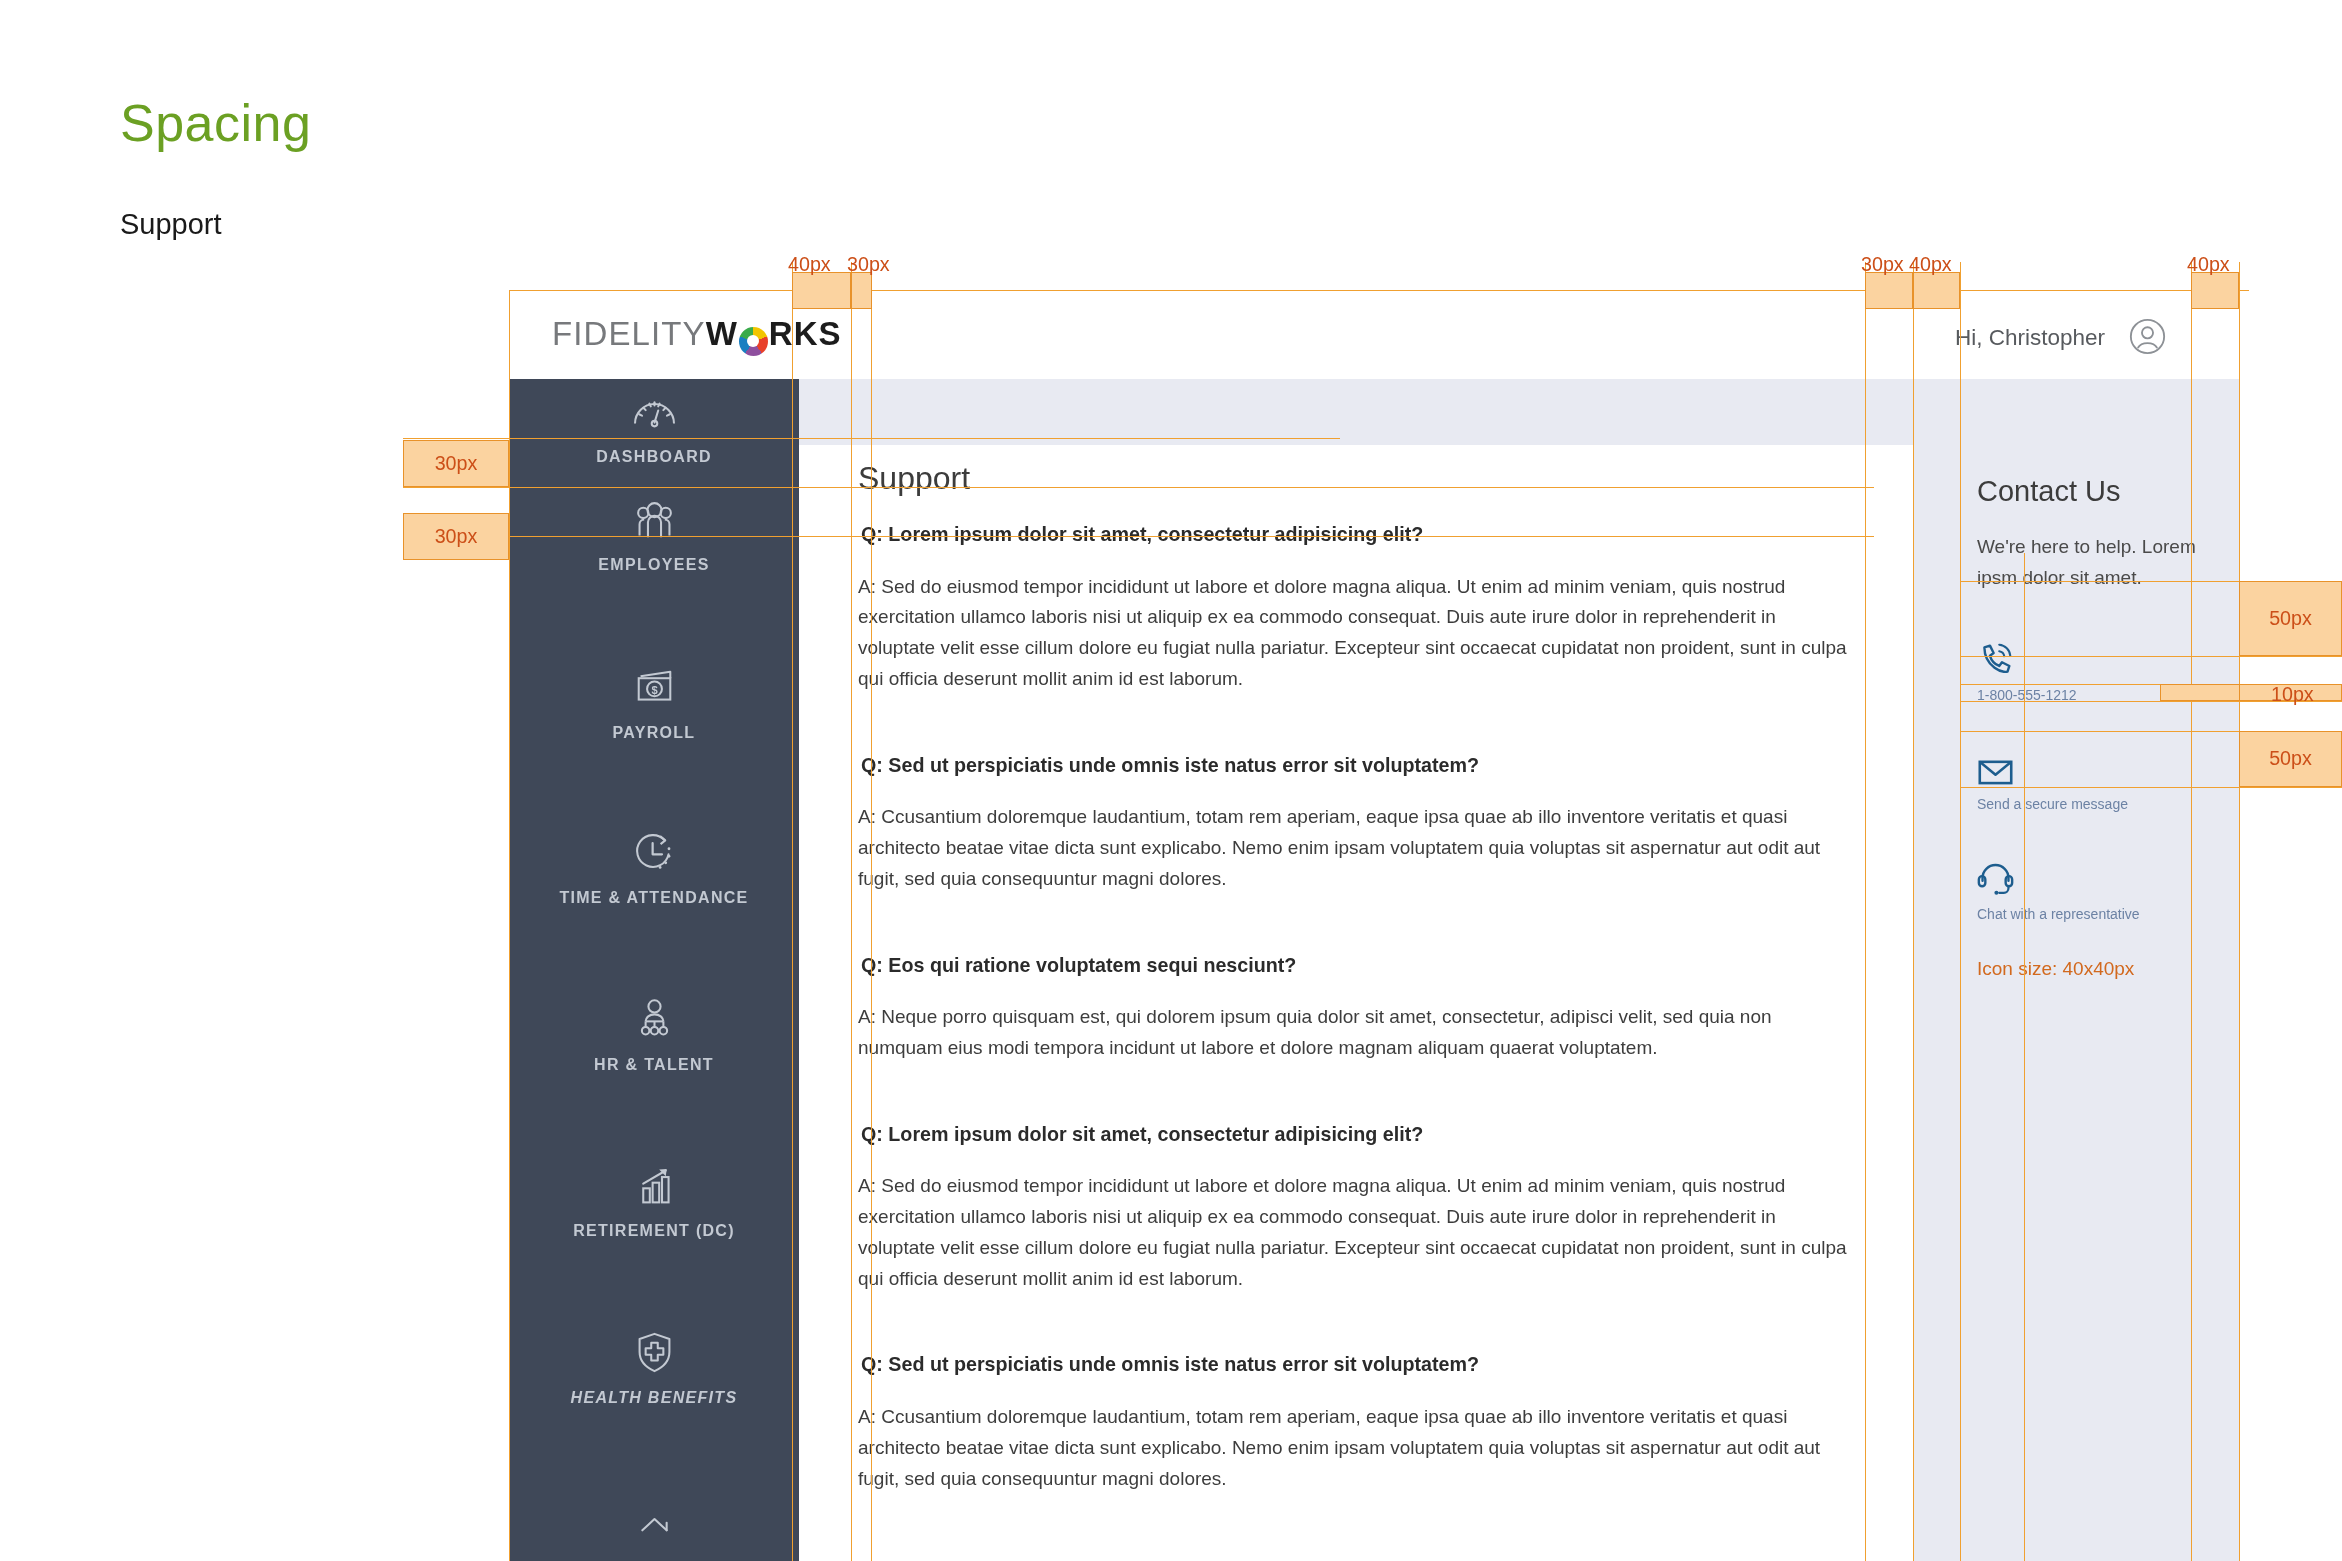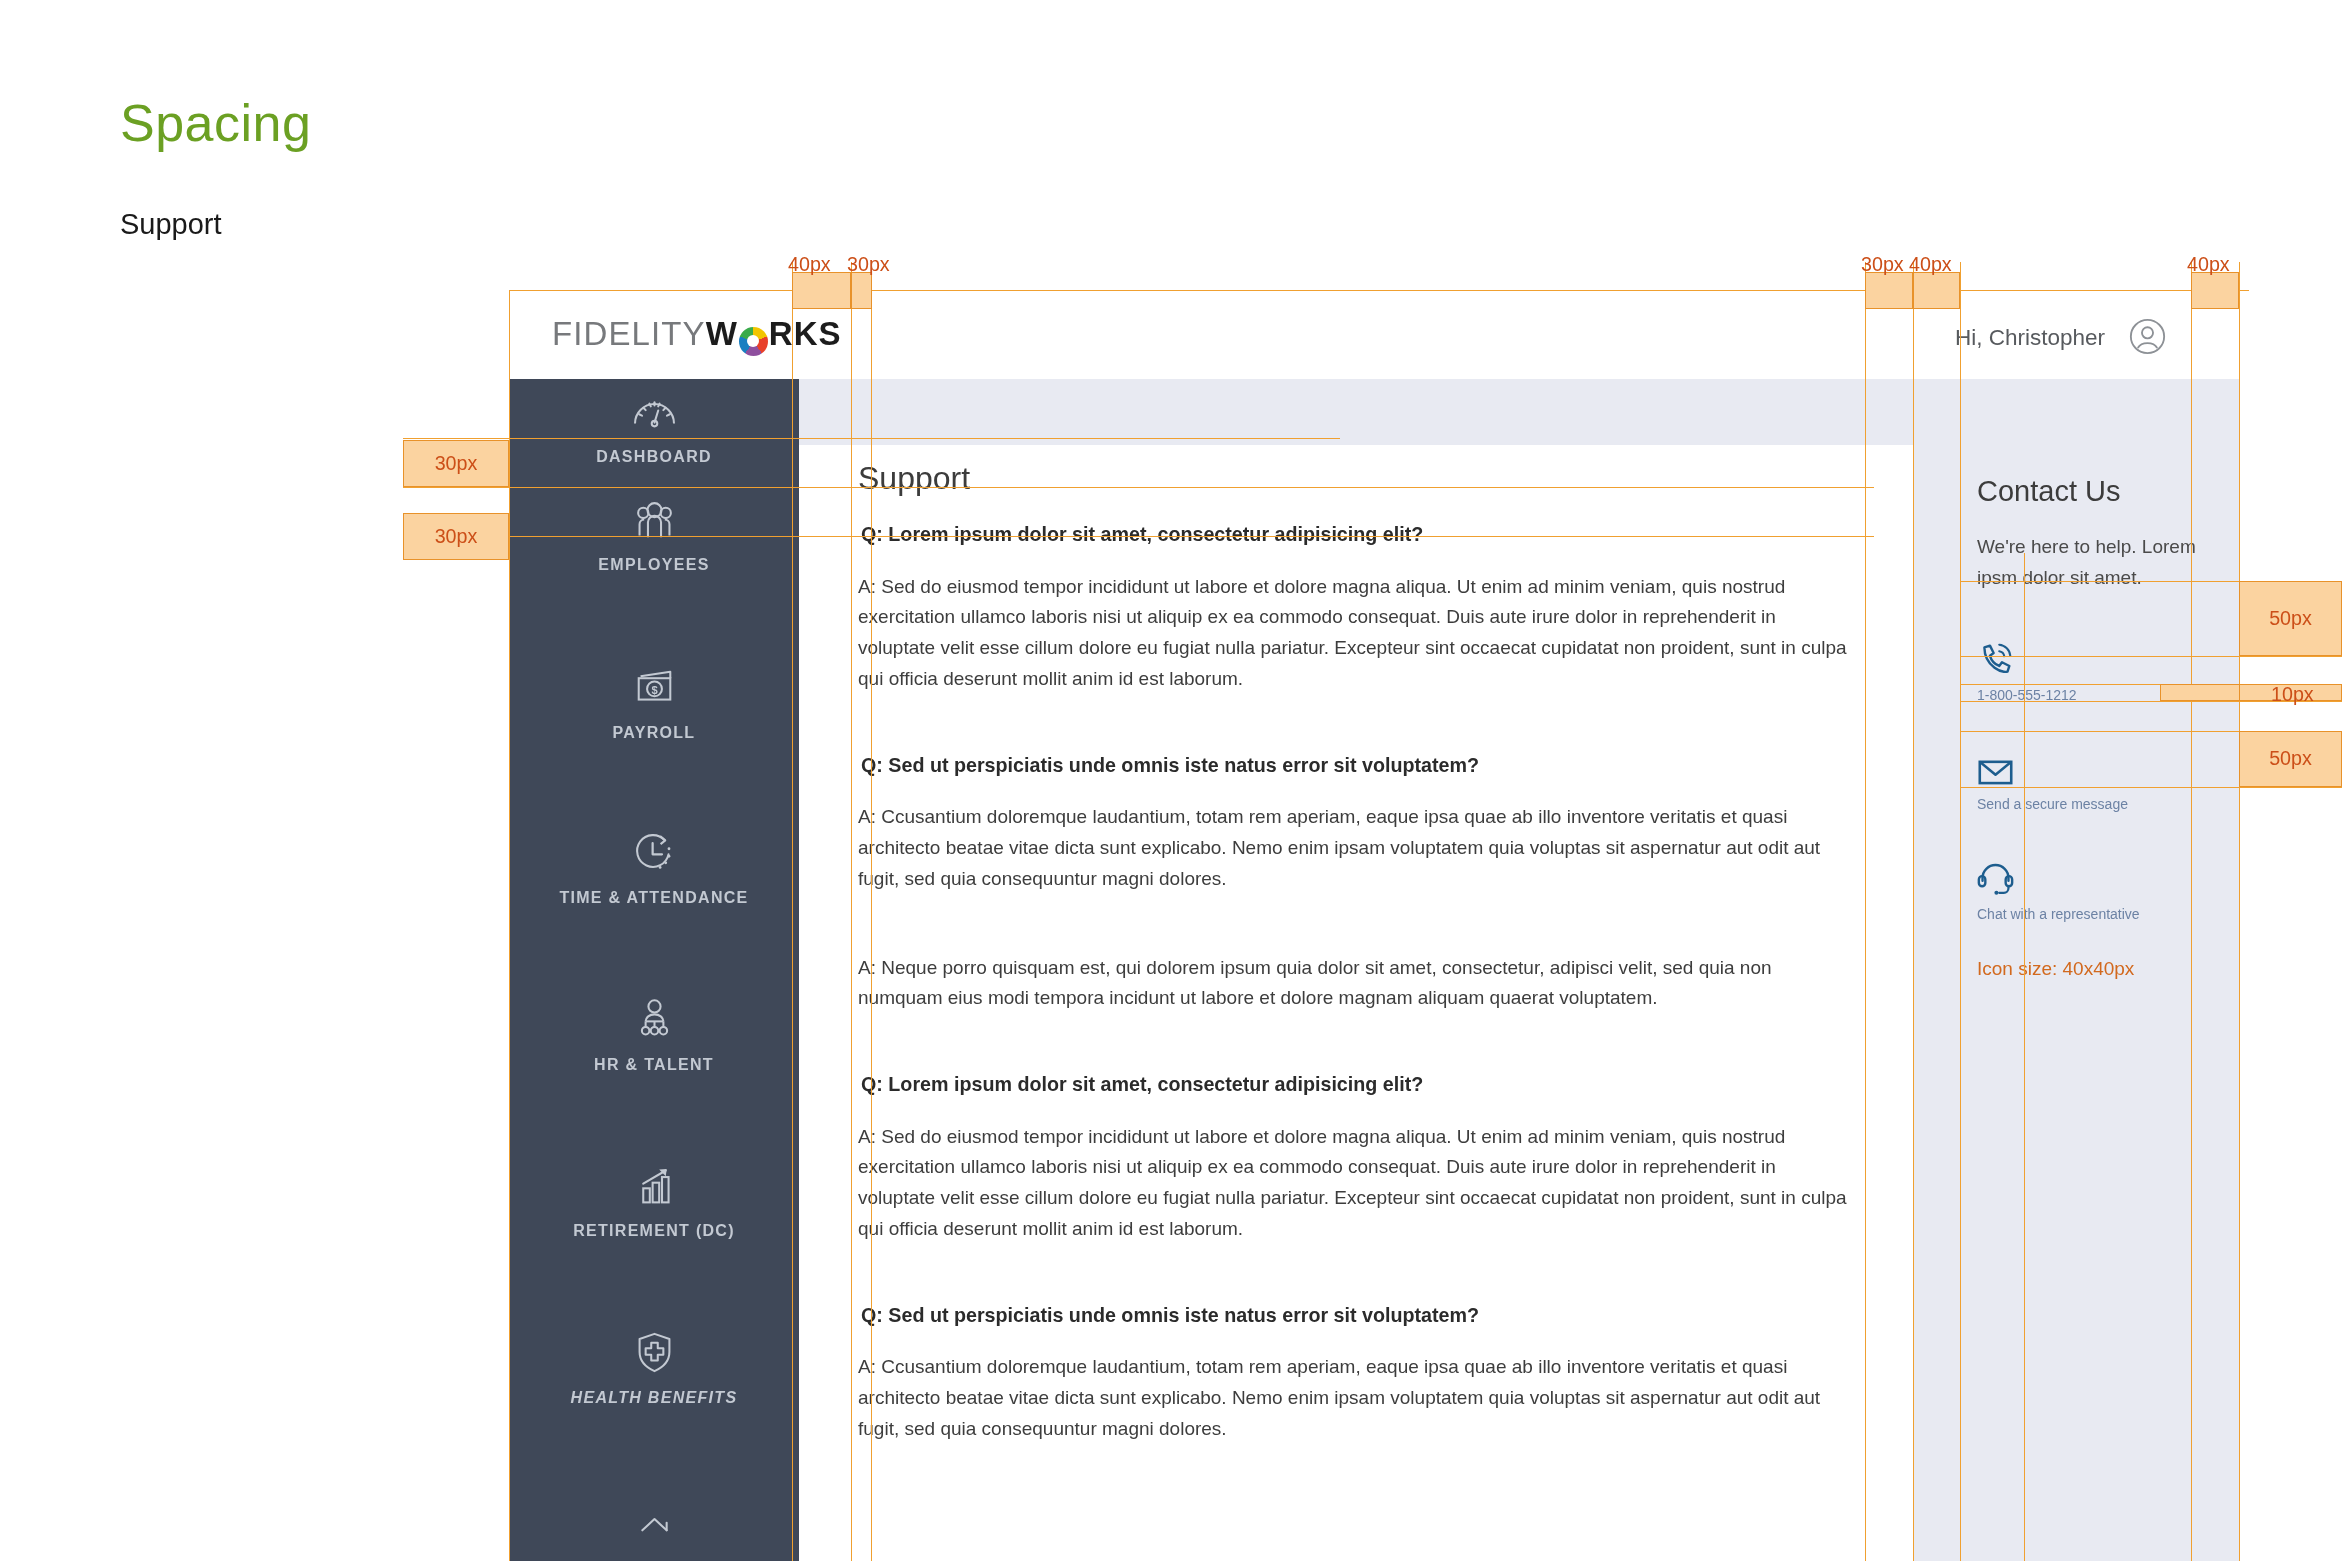--- a/index.html
+++ b/index.html
@@ -423,20 +423,21 @@
 
     </div>
 
     <div class="main">
       <div class="main-title">Support</div>
       <div class="faq">
         <p class="faq-q">Q: Lorem ipsum dolor sit amet, consectetur adipisicing elit?</p>
         <p class="faq-a">A: Sed do eiusmod tempor incididunt ut labore et dolore magna aliqua. Ut enim ad minim veniam, quis nostrud exercitation ullamco laboris nisi ut aliquip ex ea commodo consequat. Duis aute irure dolor in reprehenderit in voluptate velit esse cillum dolore eu fugiat nulla pariatur. Excepteur sint occaecat cupidatat non proident, sunt in culpa qui officia deserunt mollit anim id est laborum.</p>
         <p class="faq-q">Q: Sed ut perspiciatis unde omnis iste natus error sit voluptatem?</p>
         <p class="faq-a">A: Ccusantium doloremque laudantium, totam rem aperiam, eaque ipsa quae ab illo inventore veritatis et quasi architecto beatae vitae dicta sunt explicabo. Nemo enim ipsam voluptatem quia voluptas sit aspernatur aut odit aut fugit, sed quia consequuntur magni dolores.</p>
+        <p class="faq-q">Q: Eos qui ratione voluptatem sequi nesciunt?</p>
         <p class="faq-a">A: Neque porro quisquam est, qui dolorem ipsum quia dolor sit amet, consectetur, adipisci velit, sed quia non numquam eius modi tempora incidunt ut labore et dolore magnam aliquam quaerat voluptatem.</p>
         <p class="faq-q">Q: Lorem ipsum dolor sit amet, consectetur adipisicing elit?</p>
         <p class="faq-a">A: Sed do eiusmod tempor incididunt ut labore et dolore magna aliqua. Ut enim ad minim veniam, quis nostrud exercitation ullamco laboris nisi ut aliquip ex ea commodo consequat. Duis aute irure dolor in reprehenderit in voluptate velit esse cillum dolore eu fugiat nulla pariatur. Excepteur sint occaecat cupidatat non proident, sunt in culpa qui officia deserunt mollit anim id est laborum.</p>
         <p class="faq-q">Q: Sed ut perspiciatis unde omnis iste natus error sit voluptatem?</p>
         <p class="faq-a">A: Ccusantium doloremque laudantium, totam rem aperiam, eaque ipsa quae ab illo inventore veritatis et quasi architecto beatae vitae dicta sunt explicabo. Nemo enim ipsam voluptatem quia voluptas sit aspernatur aut odit aut fugit, sed quia consequuntur magni dolores.</p>
       </div>
     </div>
 
     <div class="contact">
       <div class="contact-inner">

